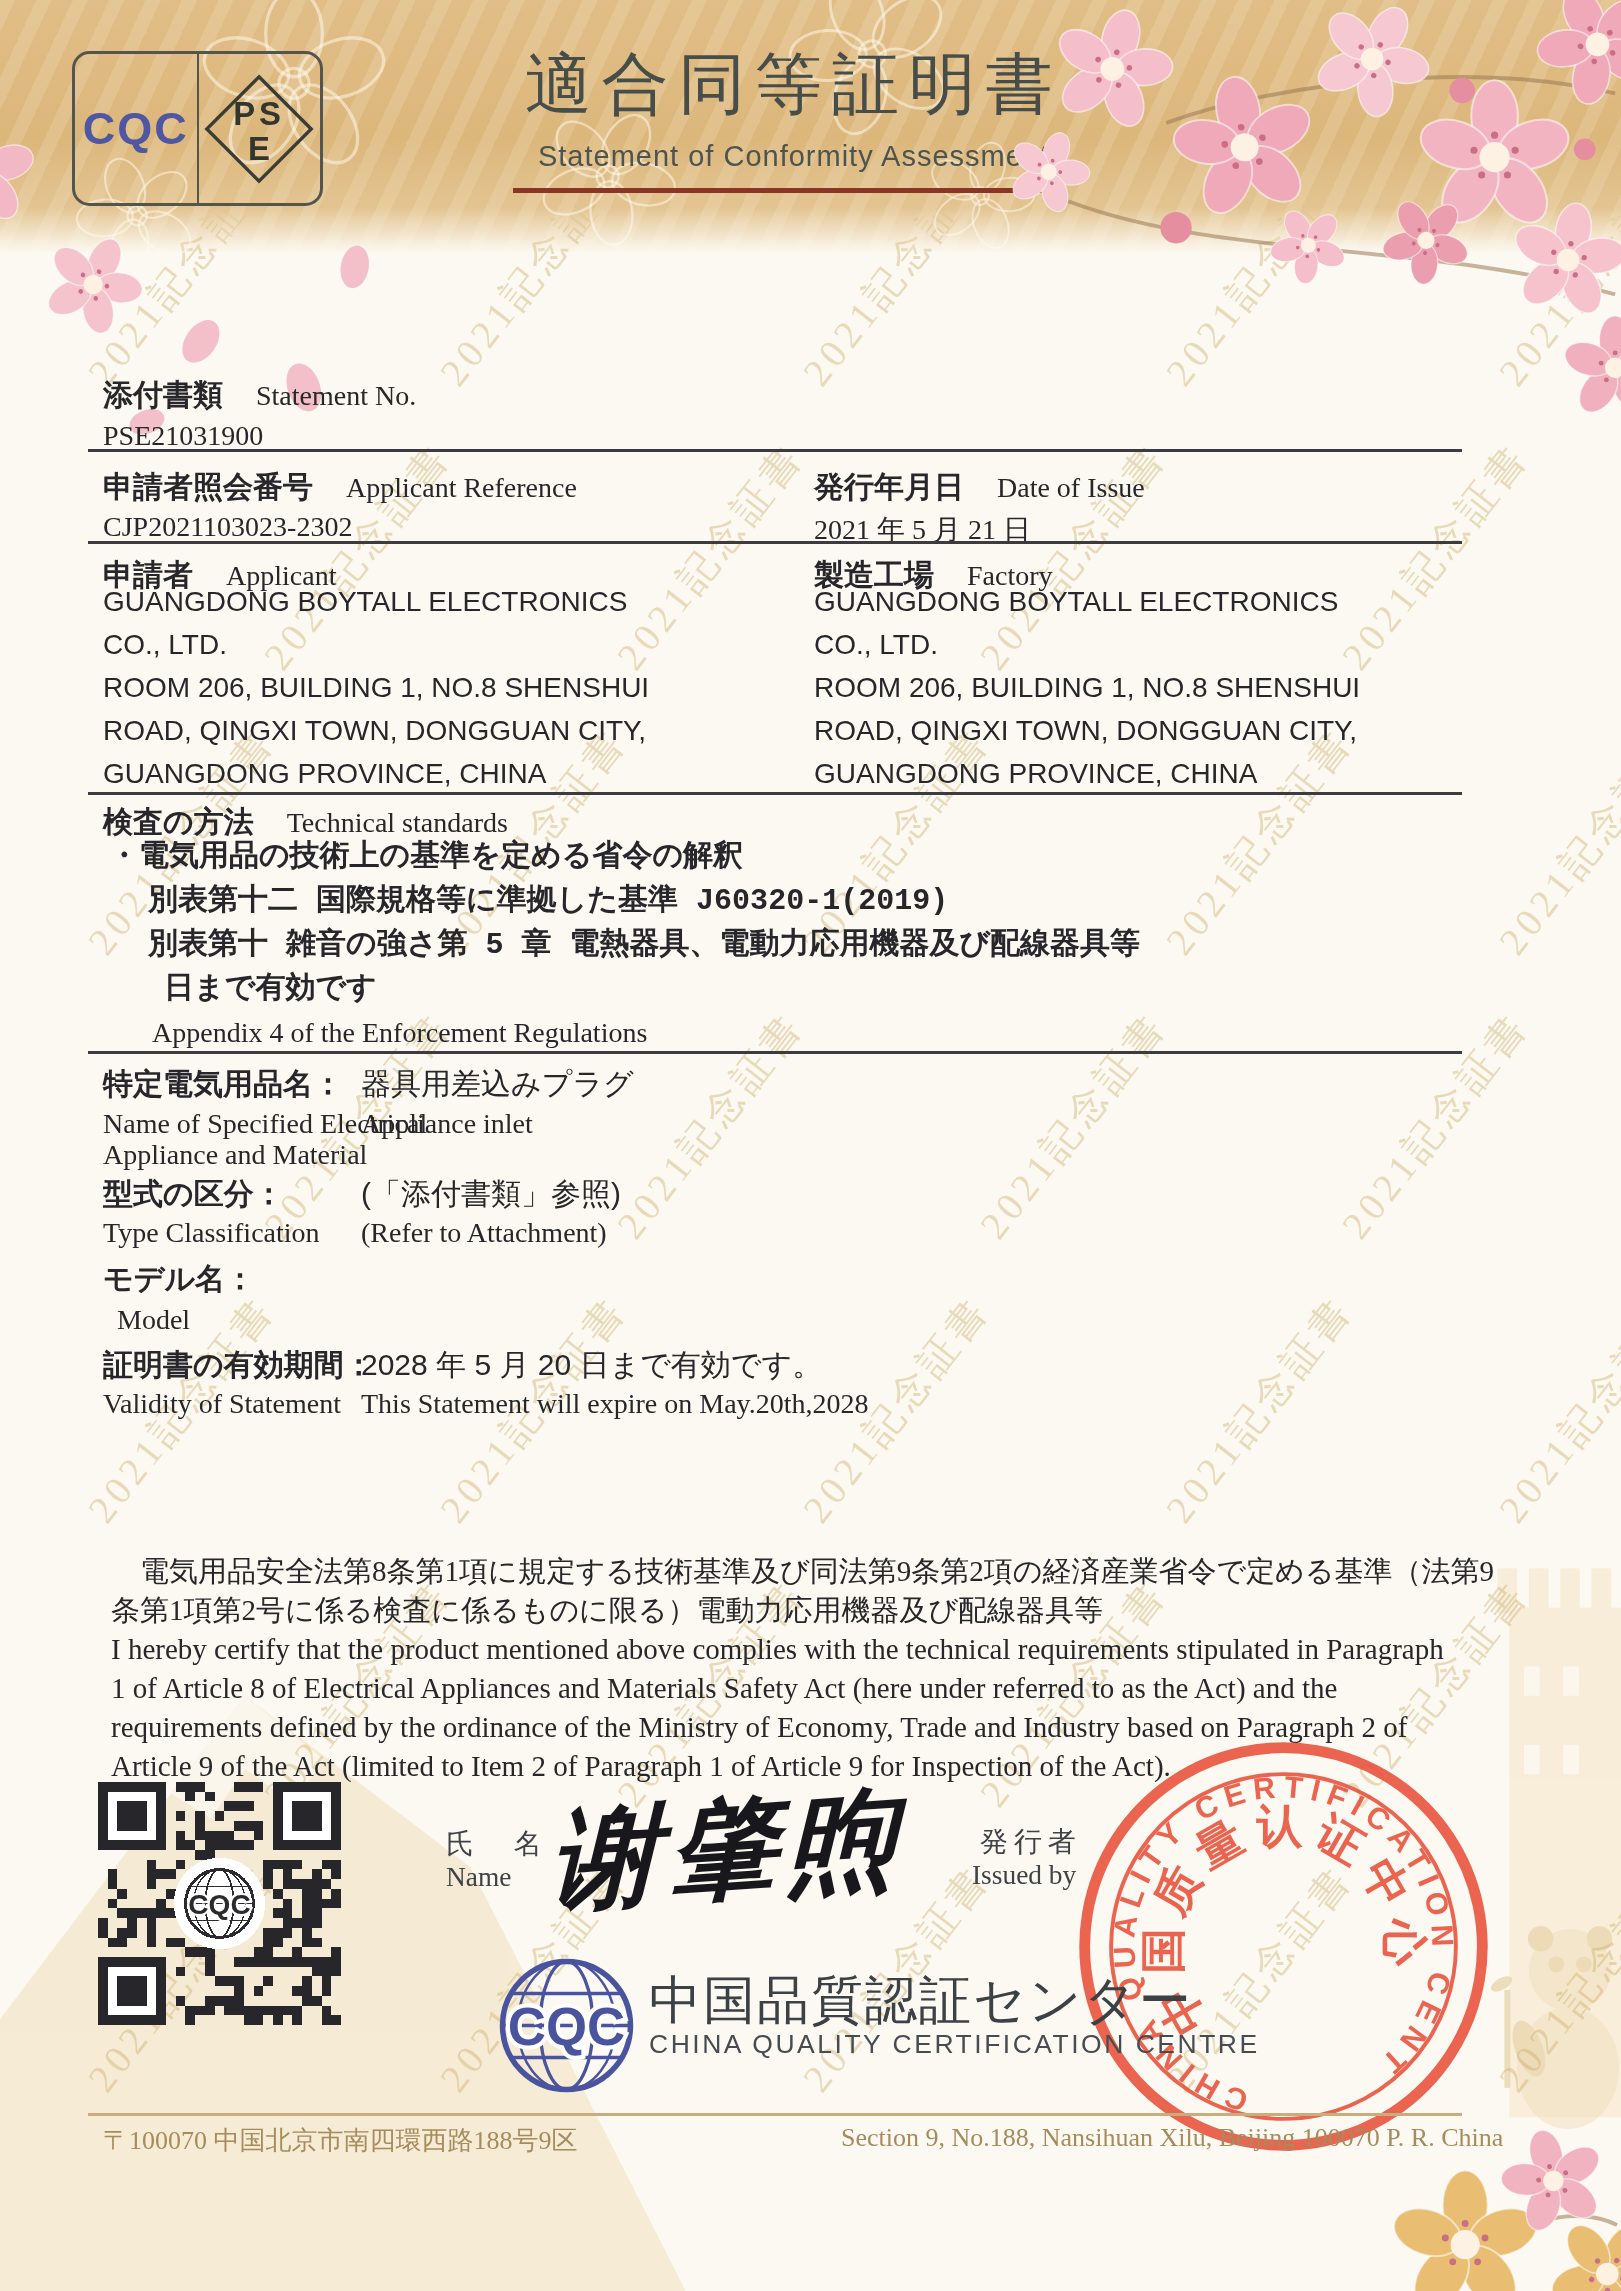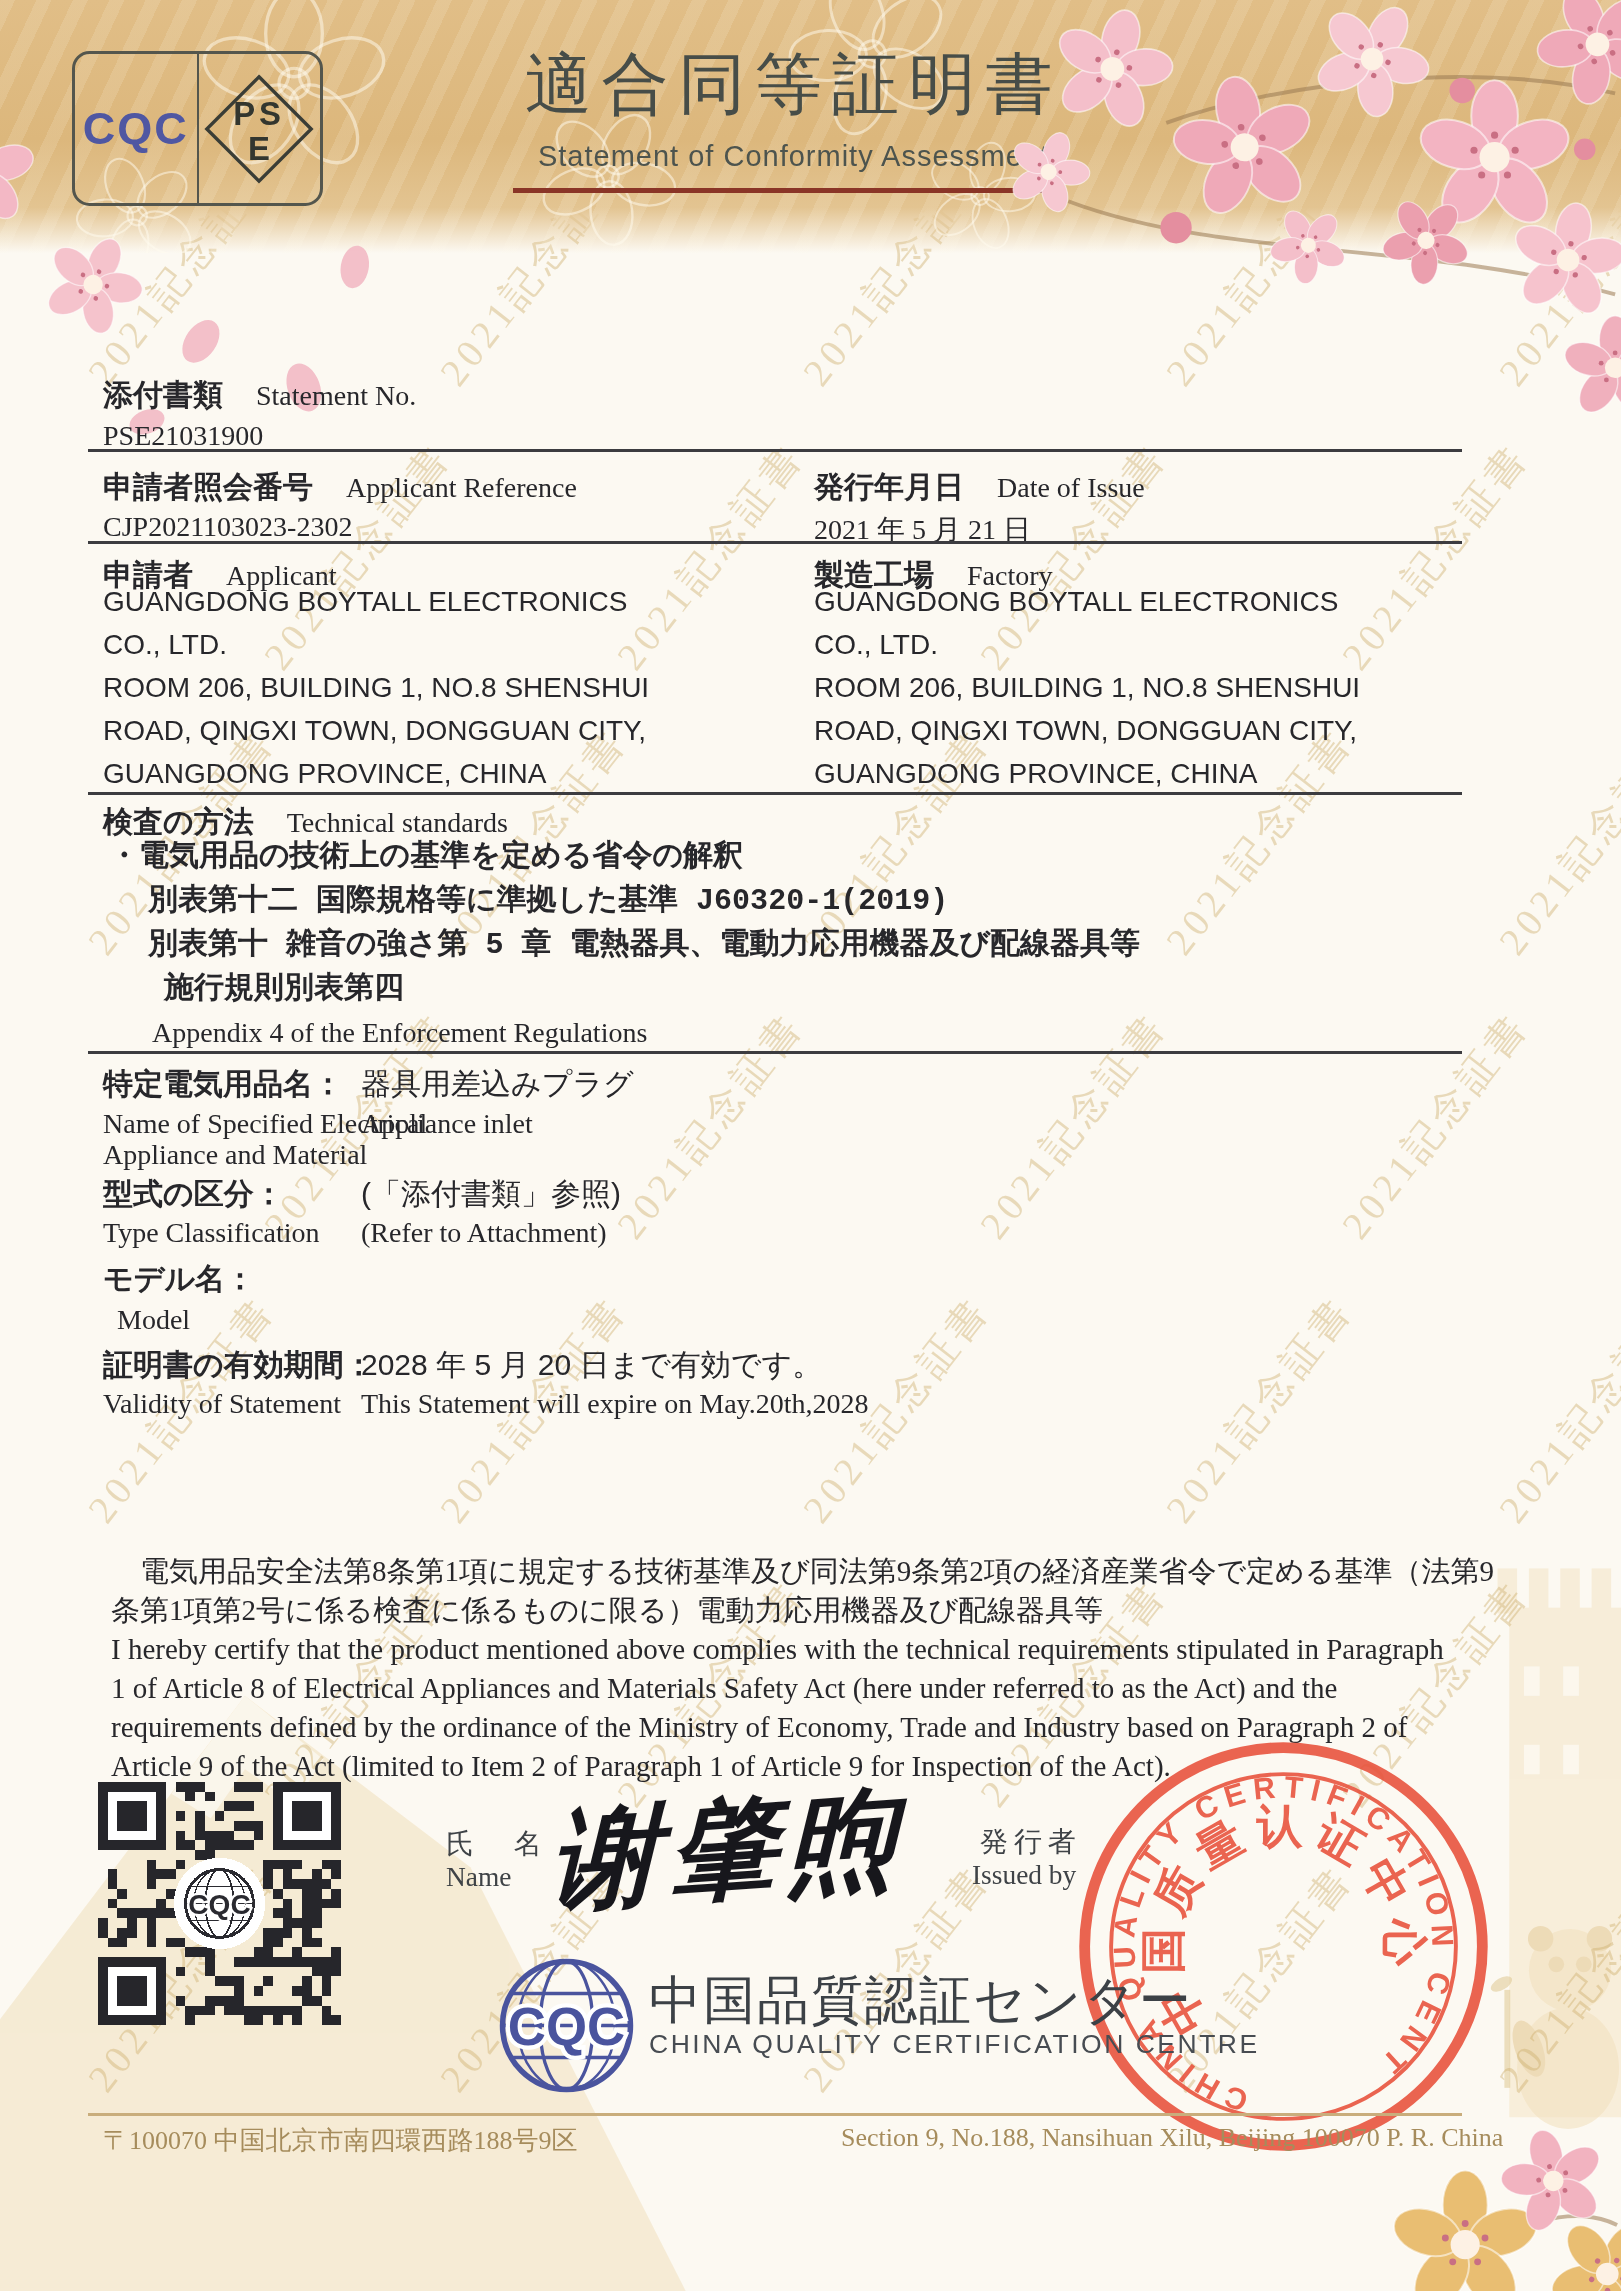--- a/index.html
+++ b/index.html
@@ -279,21 +279,21 @@
     <div class="rule" style="top:792px"></div>
 
     <div class="abs lblrow" style="left:103px;top:802px">
       <span class="jp">検査の方法</span>
       <span class="en">Technical standards</span>
     </div>
     <div class="abs tech-lines" style="left:103px;top:835px">
         <div>・電気用品の技術上の基準を定める省令の解釈</div>
         <div>別表第十二  国際規格等に準拠した基準 J60320-1(2019)</div>
         <div>別表第十  雑音の強さ第 5 章  電熱器具、電動力応用機器及び配線器具等</div>
-        <div>施行規則別表第四</div>
+        <div>日まで有効です</div>
         <div>Appendix 4 of the Enforcement Regulations</div>
       </div>
     <div class="rule" style="top:1051px"></div>
 
     <div class="abs jp" style="left:103px;top:1064px">特定電気用品名：</div>
     <div class="abs jpv" style="left:361px;top:1064px">器具用差込みプラグ</div>
     <div class="abs en" style="left:103px;top:1108px">Name of Specified Electrical</div>
     <div class="abs en" style="left:361px;top:1108px">Appliance inlet</div>
     <div class="abs en" style="left:103px;top:1139px">Appliance and Material</div>
 

